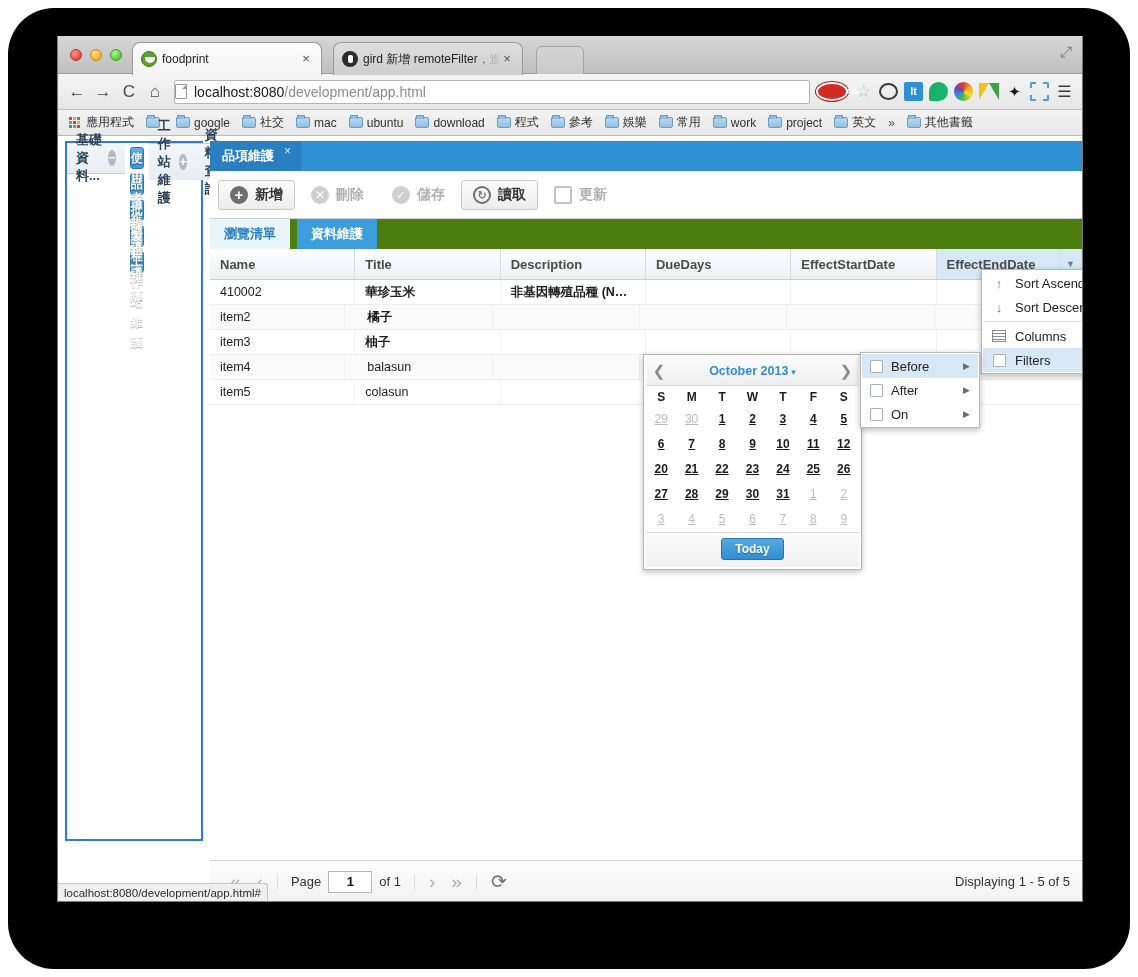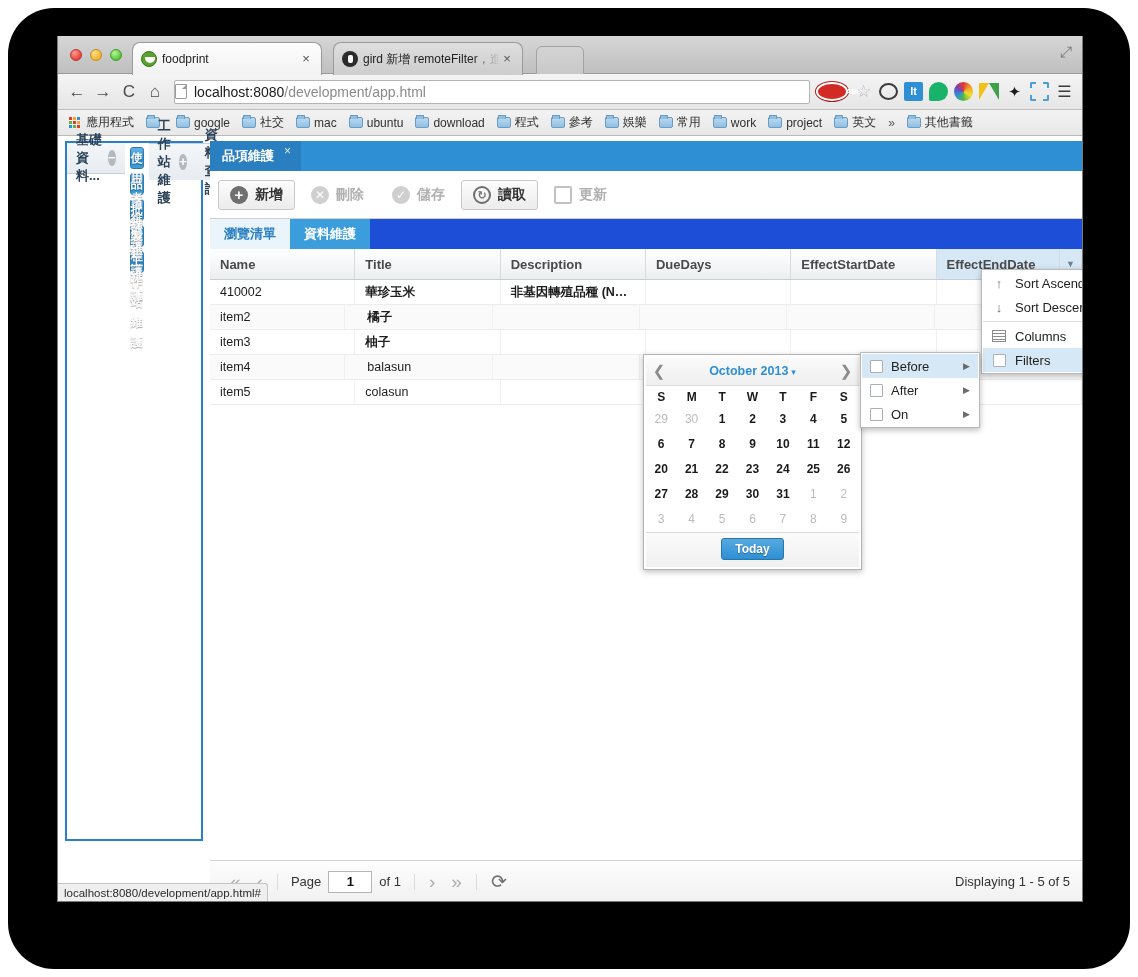--- a/index.html
+++ b/index.html
@@ -259,21 +259,21 @@
   }
   .ic-load {
     border-radius: 50%; border: 2px solid #6f6f6f;
     color:#6f6f6f; font-size: 11px; line-height: 14px; text-align:center;
   }
   .ic-edit {
     border: 2px solid #c2c2c2; border-radius: 2px;
   }
 
   .subtabs {
-    height: 30px; background: #1d4ed8; display: flex; align-items: stretch;
+    height: 30px; background: #4d7c0f; display: flex; align-items: stretch; gap: 7px;
   }
   .subtab {
     display:flex; align-items:center; padding: 0 14px;
     font-size: 13px; font-weight: bold; color: #ffffff;
   }
   .subtab.sel { background: #e9f4fb; color: #2a7fc0; }
   .subtab.cur { background: #3c9ddd; }
 
   
   .grid { position: relative; background:#fff; }
@@ -361,21 +361,21 @@
   table.dp { border-collapse: collapse; width: 100%; }
   table.dp th {
     font-size: 12px; color: #1b1b1b; font-weight: bold;
     padding: 4px 0 3px; width: 31px;
   }
   table.dp td {
     font-size: 12px; color: #1b1b1b; font-weight: bold;
     text-align: center; padding: 0; height: 25px; width: 31px;
   }
   table.dp td .cell {
-    display: block; width: 27px; height: 21px; line-height: 21px; margin: 0 auto;
+    display: block; width: 27px; height: 21px; line-height: 21px; margin: 0 auto; text-decoration: underline;
   }
   table.dp td.out .cell { color: #bbbbbb; font-weight: normal; }
   table.dp td .cell.sel {
     border: 1px solid #7b1f1f; background: #dceaf6; border-radius: 2px;
   }
   .dp-foot {
     border-top: 1px solid #dcdcdc; padding: 5px 0 7px; text-align: center;
     background: linear-gradient(to bottom, #fbfbfb, #f0f0f0);
   }
   .dp-today {

